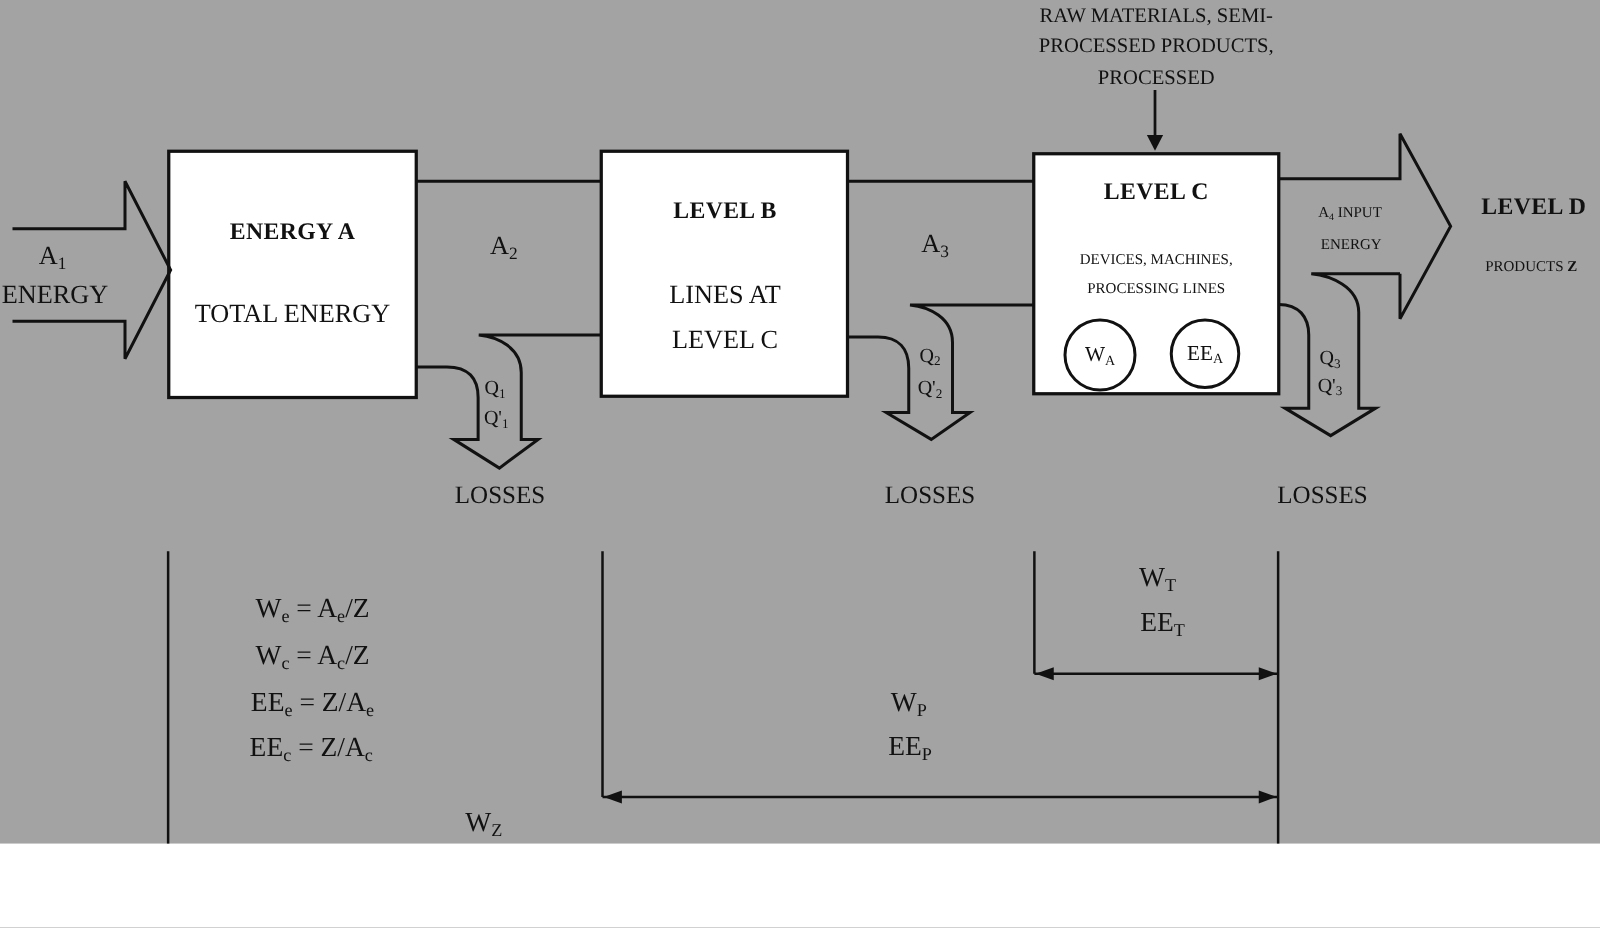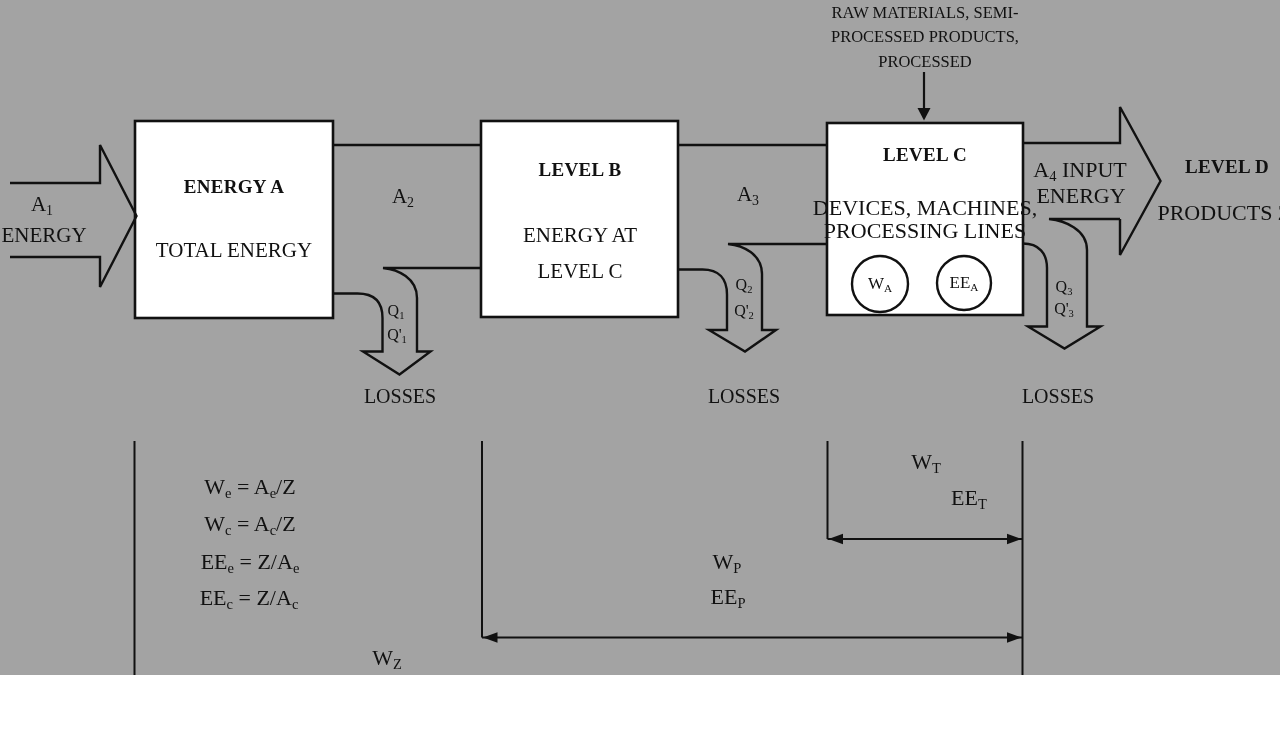--- a/index.html
+++ b/index.html
@@ -7,21 +7,21 @@
     position:relative;width:1280px;height:675px;background:#a3a3a3;
     font-family:Liberation Serif, serif;color:#111;overflow:hidden;
   }
   #shapes{position:absolute;left:0;top:0;}
   .lbl{
     position:absolute;transform:translate(-50%,-50%);
     white-space:nowrap;text-align:center;color:#111;line-height:1.1;
   }
   .f-title{font-weight:bold;font-size:19px;letter-spacing:.3px;}
   .f-body{font-size:21px;}
-  .f-small{font-size:22px;}
+  .f-small{font-size:12px;}
   .f-heading{font-size:16.5px;}
   .f-q{font-size:16px;}
   .f-losses{font-size:20px;text-align:center;}
   .f-formula{font-size:22px;margin-top:32px;}
   .f-measure{font-size:22px;}
   .f-circle{font-size:17px;}
   sub{font-size:.66em;vertical-align:-0.28em;line-height:0;}
   b{font-weight:bold;}
 </style>
 </head>
@@ -82,21 +82,21 @@
 
   <div class="lbl f-body" style="left:42px;top:205px">A<sub>1</sub></div>
   <div class="lbl f-body" style="left:44px;top:236px">ENERGY</div>
 
   <div class="lbl f-title" style="left:234px;top:187px">ENERGY A</div>
   <div class="lbl f-body" style="left:234px;top:251px">TOTAL ENERGY</div>
 
   <div class="lbl f-body" style="left:403px;top:197px">A<sub>2</sub></div>
 
   <div class="lbl f-title" style="left:580px;top:170px">LEVEL B</div>
-  <div class="lbl f-body" style="left:580px;top:236px">ENERGY AT</div>
+  <div class="lbl f-body" style="left:580px;top:236px">LINES AT</div>
   <div class="lbl f-body" style="left:580px;top:272px">LEVEL C</div>
 
   <div class="lbl f-body" style="left:748px;top:195px">A<sub>3</sub></div>
 
   <div class="lbl f-title" style="left:925px;top:155px">LEVEL C</div>
   <div class="lbl f-small" style="left:925px;top:208px">DEVICES, MACHINES,</div>
   <div class="lbl f-small" style="left:925px;top:231px">PROCESSING LINES</div>
   <div class="lbl f-circle" style="left:880px;top:284px">W<sub>A</sub></div>
   <div class="lbl f-circle" style="left:964px;top:283px">EE<sub>A</sub></div>
 
@@ -117,19 +117,19 @@
   <div class="lbl f-q" style="left:1064px;top:287px">Q<sub>3</sub></div>
   <div class="lbl f-q" style="left:1064px;top:309px">Q'<sub>3</sub></div>
   <div class="lbl f-losses" style="left:1058px;top:396px">LOSSES</div>
 
   <div class="lbl f-formula" style="left:250px;top:455px">W<sub>e</sub> = A<sub>e</sub>/Z</div>
   <div class="lbl f-formula" style="left:250px;top:492px">W<sub>c</sub> = A<sub>c</sub>/Z</div>
   <div class="lbl f-formula" style="left:250px;top:530px">EE<sub>e</sub> = Z/A<sub>e</sub></div>
   <div class="lbl f-formula" style="left:249px;top:566px">EE<sub>c</sub> = Z/A<sub>c</sub></div>
 
   <div class="lbl f-measure" style="left:926px;top:462px">W<sub>T</sub></div>
-  <div class="lbl f-measure" style="left:969px;top:498px">EE<sub>T</sub></div>
+  <div class="lbl f-measure" style="left:930px;top:498px">EE<sub>T</sub></div>
   <div class="lbl f-measure" style="left:727px;top:562px">W<sub>P</sub></div>
   <div class="lbl f-measure" style="left:728px;top:597px">EE<sub>P</sub></div>
   <div class="lbl f-measure" style="left:387px;top:658px">W<sub>Z</sub></div>
   <div class="lbl f-measure" style="left:386px;top:693px">EE<sub>Z</sub></div>
 
 </div>
 
 </body></html>

